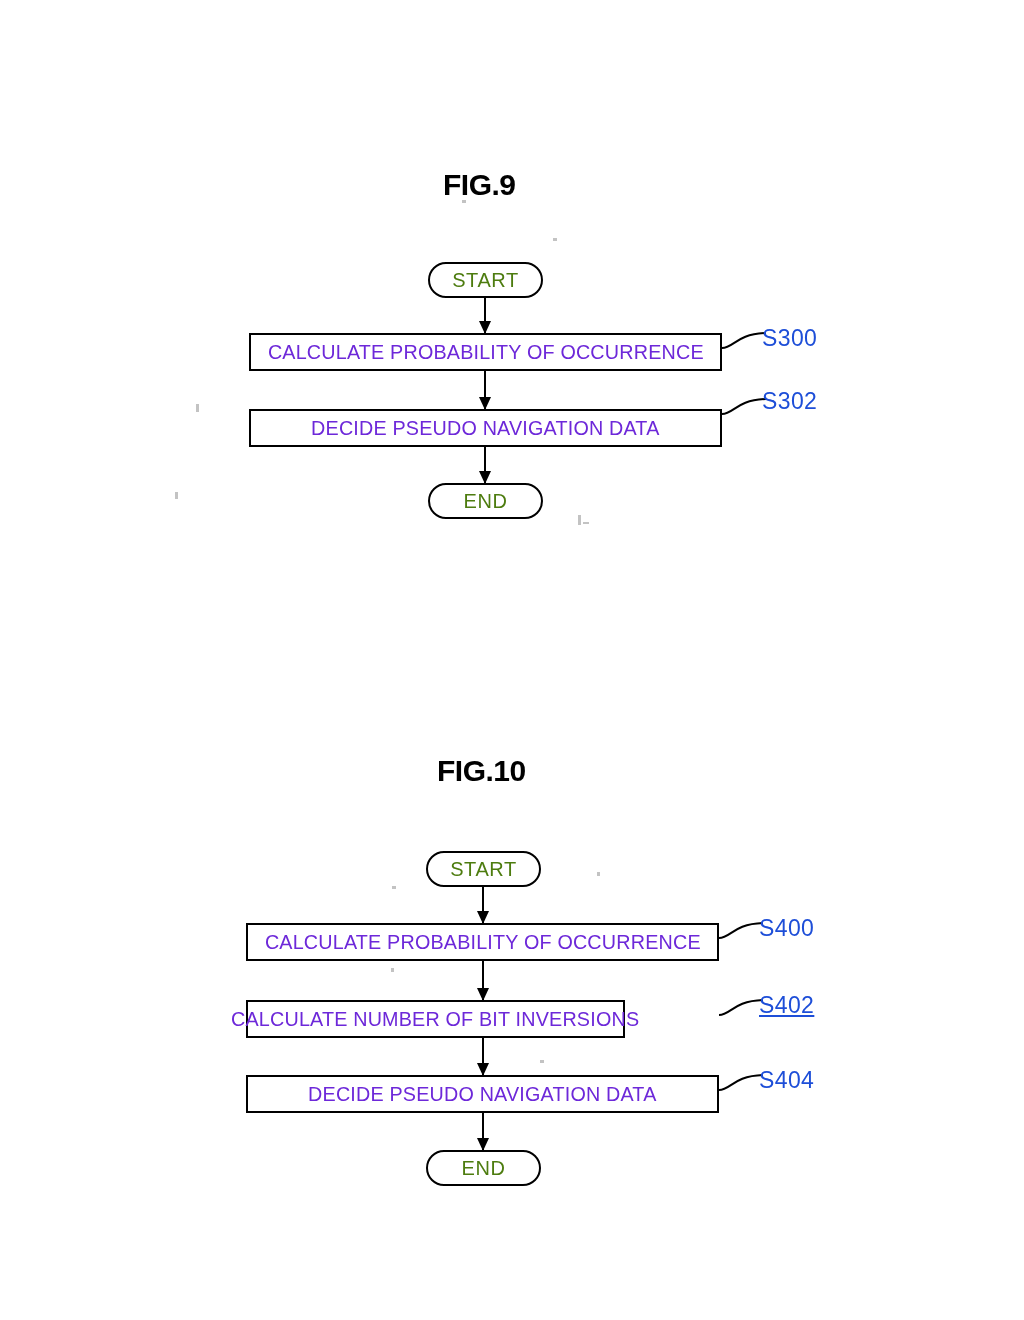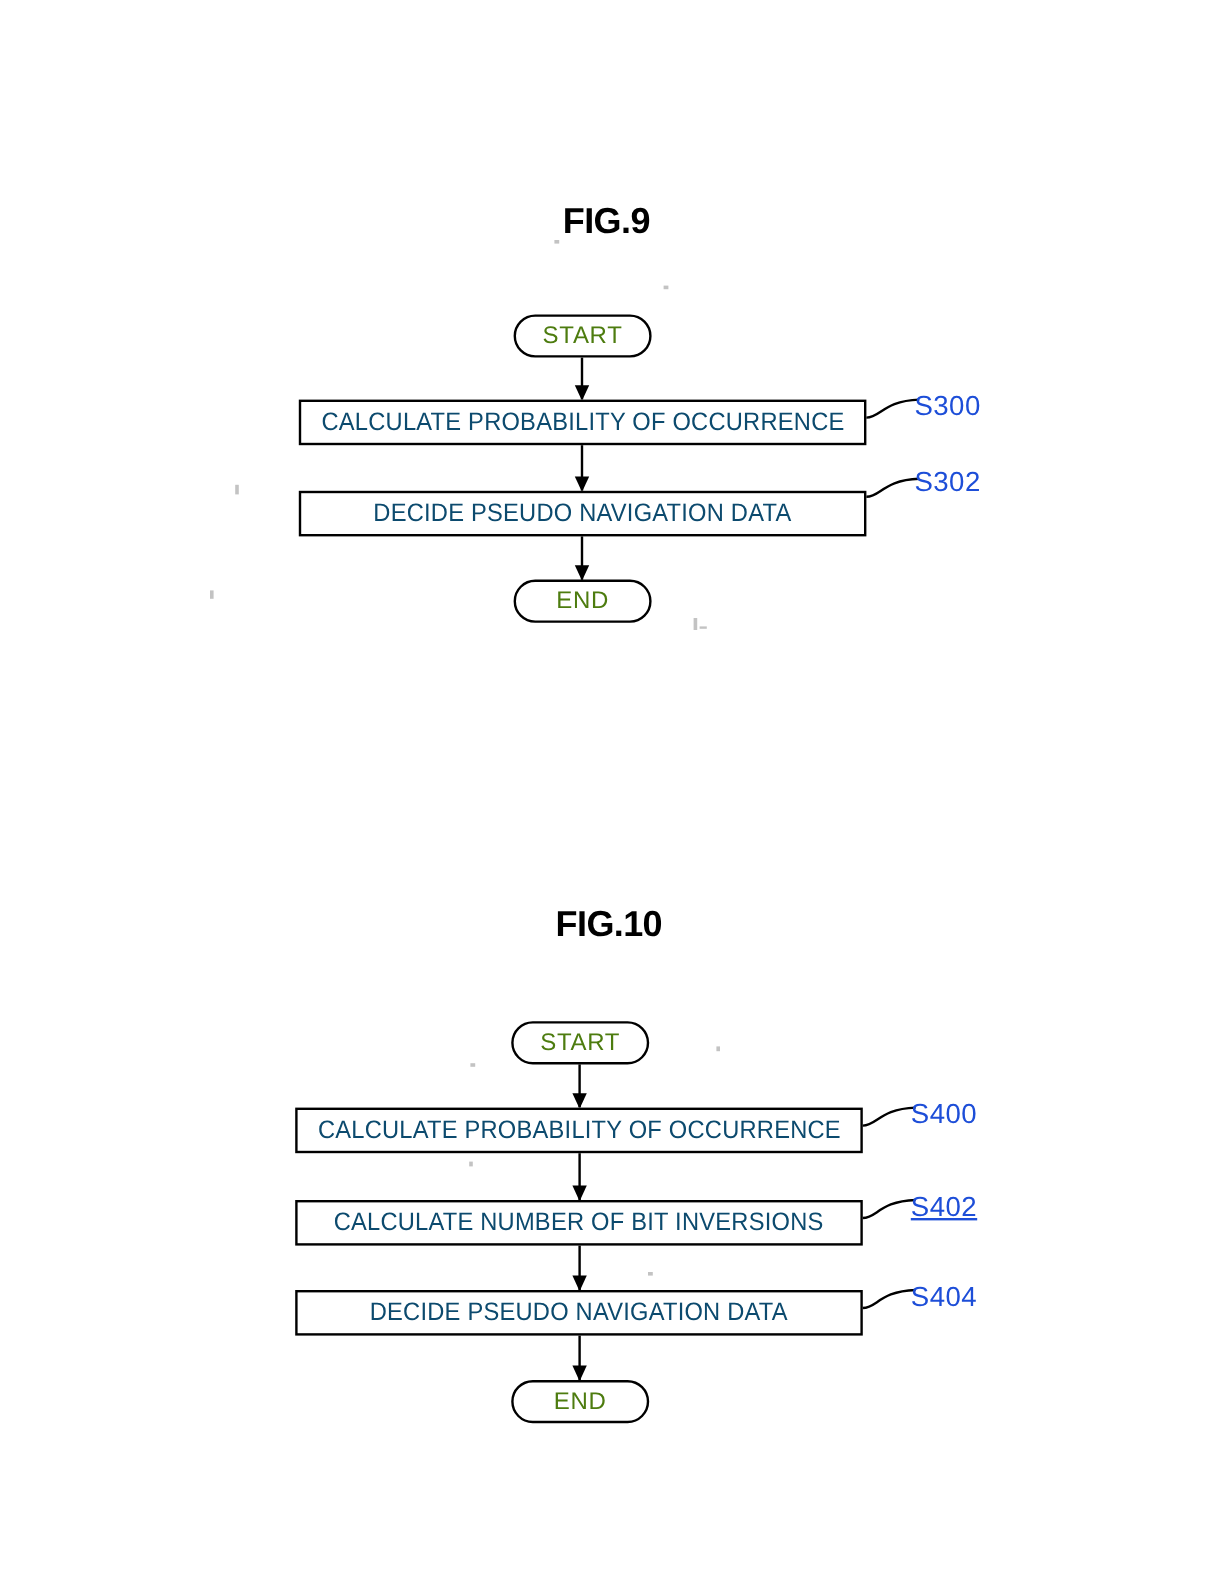--- a/index.html
+++ b/index.html
@@ -49,21 +49,20 @@
 
   
   .fig-title {
     position: absolute;
     font-family: "Liberation Sans", sans-serif;
     font-weight: bold;
     font-size: 30px;
     letter-spacing: -0.5px;
     color: #000;
     white-space: nowrap;
-    margin-left: 26px;
   }
   #fig9-title  { left: 443px; top: 168px; }
   #fig10-title { left: 437px; top: 754px; }
 
   
   .flow { position: absolute; }
 
   .terminal {
     position: absolute;
     box-sizing: border-box;
@@ -85,21 +84,21 @@
     box-sizing: border-box;
     border: 2.5px solid #000;
     background: #fff;
     display: flex;
     align-items: center;
     justify-content: center;
     font-family: "Liberation Sans", sans-serif;
     font-size: 21px;
     letter-spacing: 0.2px;
     white-space: nowrap;
-    color: #0c4a6e;
+    color: #6d28d9;
   }
   .proc .proc-text {
     transform: scaleX(0.94);
     transform-origin: center;
   }
 
   
   .conn {
     position: absolute;
     width: 2px;
@@ -199,21 +198,21 @@
     <div class="proc" style="left:246px; top:923px; width:473px; height:38px;">
       <span class="proc-text">CALCULATE PROBABILITY OF OCCURRENCE</span>
     </div>
     <svg class="leader" style="left:719px; top:920px; width:46px; height:22px;" viewBox="0 0 46 22">
       <path d="M0 18 C 12 18, 14 4, 44 3"></path>
     </svg>
     <div class="ref-label" style="left:759px; top:915px;">S400</div>
 
     <div class="conn" style="left:482px; top:961px; height:39px;"></div>
 
-    <div class="proc" style="left:246px; top:1000px; width:473px; height:38px;">
+    <div class="proc" style="left:246px; top:1000px; width:379px; height:38px;">
       <span class="proc-text">CALCULATE NUMBER OF BIT INVERSIONS</span>
     </div>
     <svg class="leader" style="left:719px; top:997px; width:46px; height:22px;" viewBox="0 0 46 22">
       <path d="M0 18 C 12 18, 14 4, 44 3"></path>
     </svg>
     <div class="ref-label" style="left:759px; top:992px;text-decoration:underline;">S402</div>
 
     <div class="conn" style="left:482px; top:1038px; height:37px;"></div>
 
     <div class="proc" style="left:246px; top:1075px; width:473px; height:38px;">

